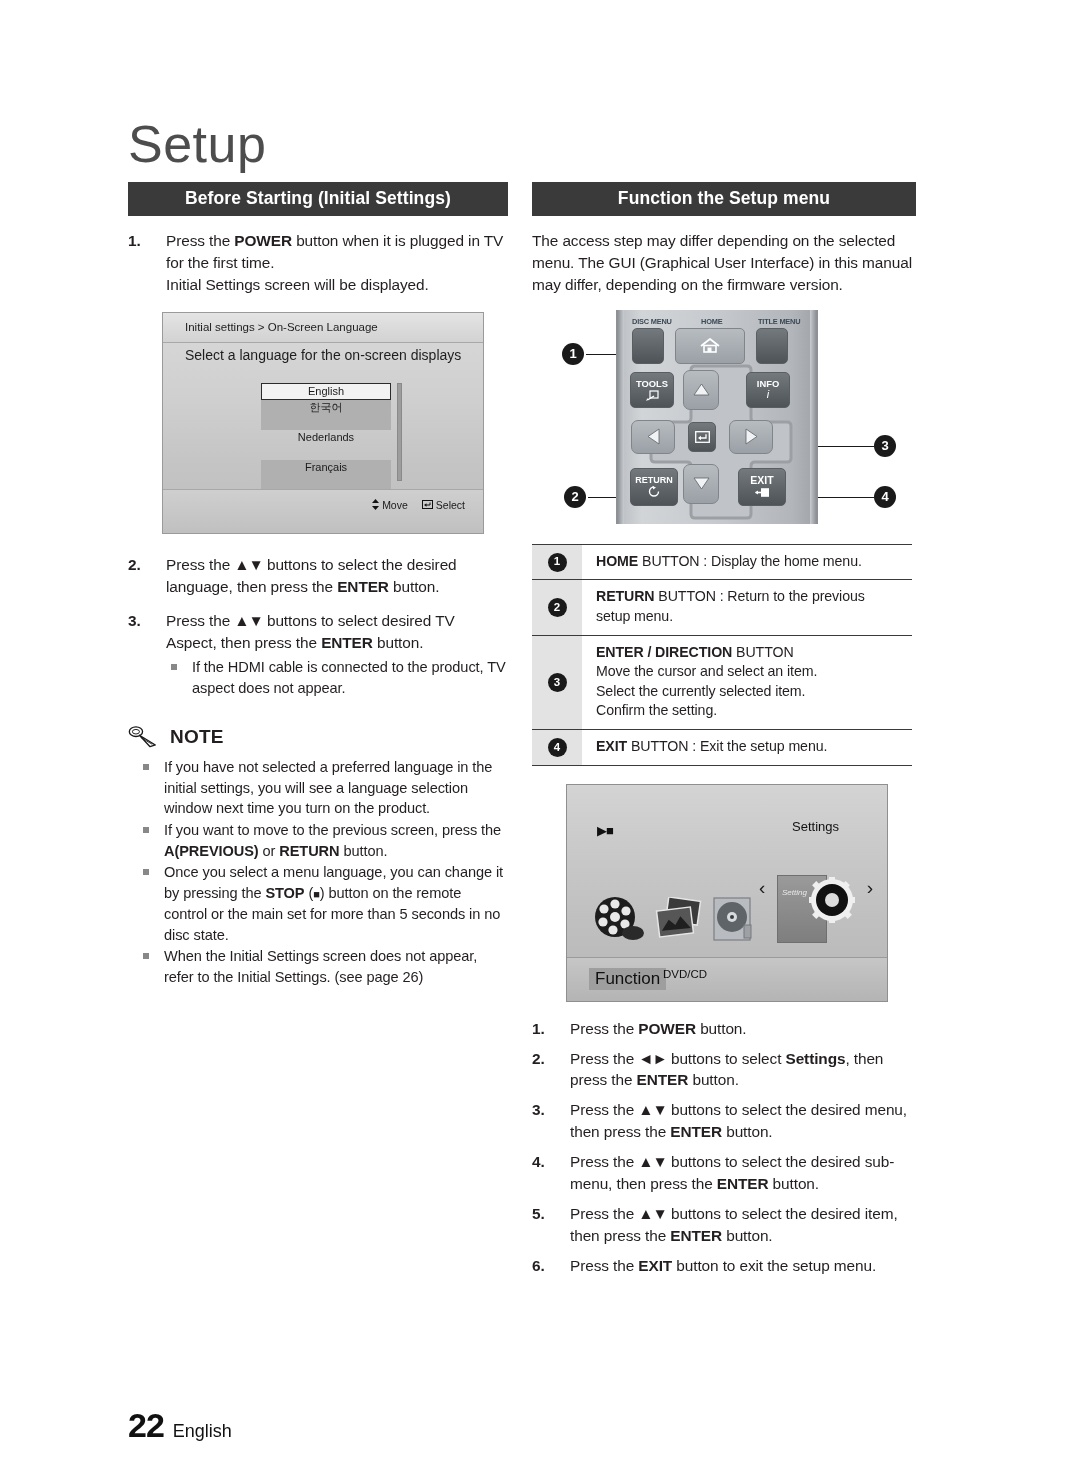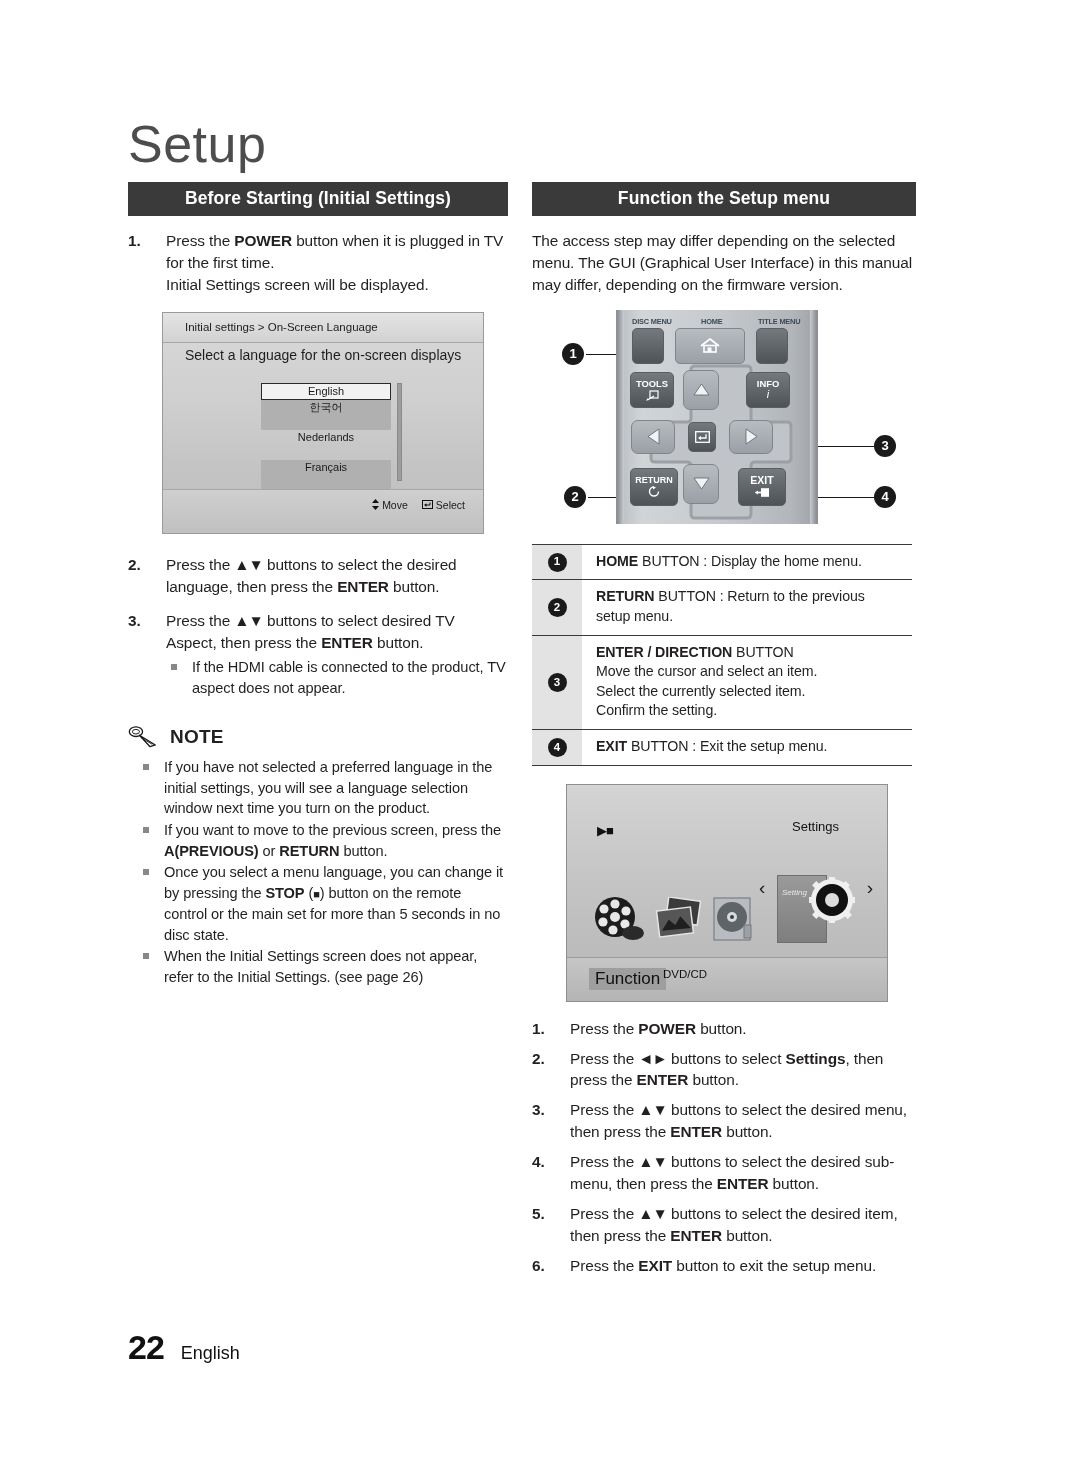--- a/index.html
+++ b/index.html
@@ -345,24 +345,24 @@
   }
   .shot-home .bar .src {
     position: absolute; left: 96px; top: 10px;
     font-size: 11.5px; color: #101010;
   }
 
   
   .footer {
     position: absolute;
     left: 128px;
-    top: 1328px;
+    top: 1406px;
     display: flex;
     align-items: baseline;
-    gap: 17px;
+    gap: 9px;
   }
   .footer .pg {
     font-size: 34px;
     font-weight: bold;
     color: #111;
     letter-spacing: -1px;
   }
   .footer .lang {
     font-size: 18px;
     color: #111;

